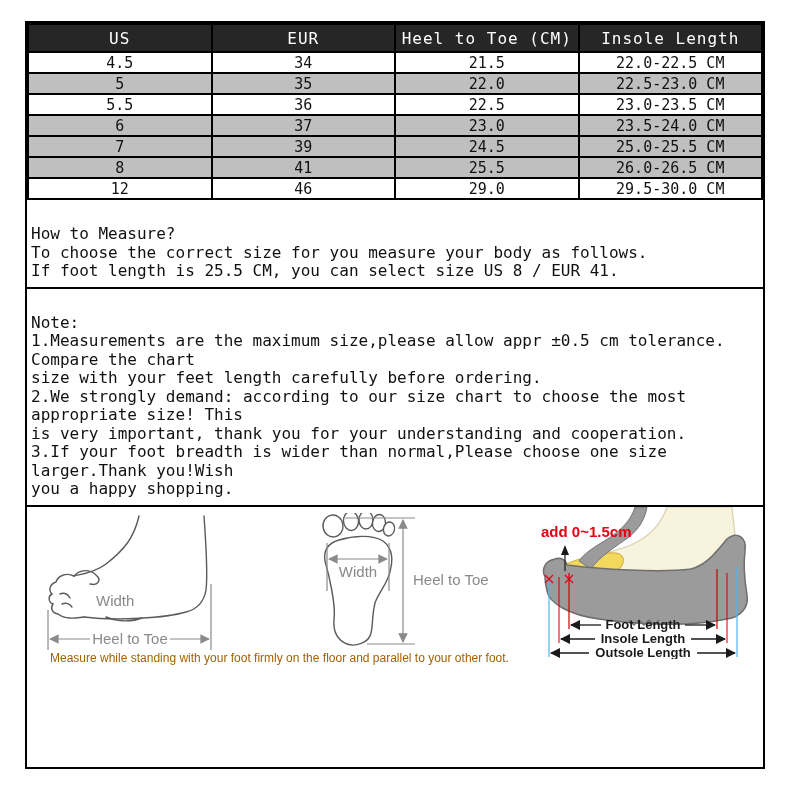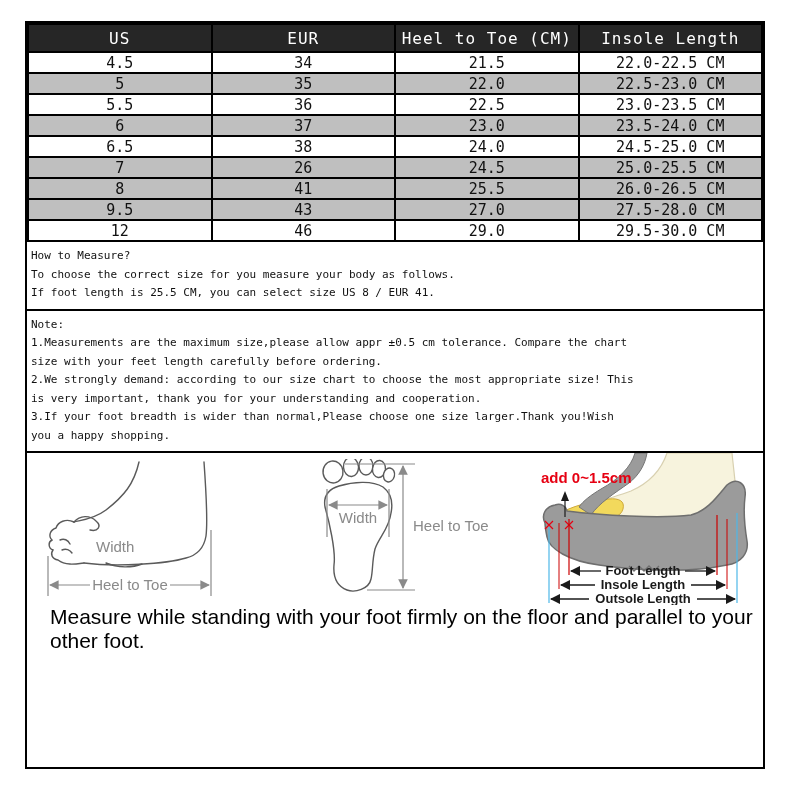--- a/index.html
+++ b/index.html
@@ -15,28 +15,29 @@
     height:26px;border:2px solid #000;letter-spacing:1px;padding:0;
   }
   table.size-table td{
     text-align:center;font-size:15px;height:19px;border:2px solid #000;
     padding:0;background:#fff;margin-top:29px;
   }
   table.size-table tr.alt td{background:#bfbfbf;}
   .text-section{
     border-bottom:2px solid #000;
     padding:5px 3px 6px 4px;
-    font-size:11px;line-height:18.5px;
+    font-size:16px;line-height:18.5px;
     white-space:pre-line;
+    margin-top:20px;
   }
   .illus-area{flex:1;position:relative;}
   .illus{position:absolute;}
   .caption{
-    position:absolute;left:23px;top:152px;width:705px;
-    font-family:"Liberation Sans",sans-serif;font-size:21px;color:#000000;
+    position:absolute;left:23px;top:144px;width:705px;
+    font-family:"Liberation Sans",sans-serif;font-size:12px;color:#a16207;
   }
   svg text.glabel{font-family:"Liberation Sans",sans-serif;font-size:15px;fill:#8a8a8a;}
   svg text.blabel{font-family:"Liberation Sans",sans-serif;font-size:13px;font-weight:bold;fill:#1a1a1a;}
   svg text.rlabel{font-family:"Liberation Sans",sans-serif;font-size:15px;font-weight:bold;fill:#e60012;}
 </style>
 </head>
 <body>
 
 <div class="frame">
 
@@ -67,43 +68,31 @@
           <td>36</td>
           <td>22.5</td>
           <td>23.0-23.5 CM</td>
         </tr>
         <tr class="alt">
           <td>6</td>
           <td>37</td>
           <td>23.0</td>
           <td>23.5-24.0 CM</td>
         </tr>
-        <tr>
-          <td>6.5</td>
-          <td>38</td>
-          <td>24.0</td>
-          <td>24.5-25.0 CM</td>
-        </tr>
         <tr class="alt">
           <td>7</td>
-          <td>26</td>
+          <td>39</td>
           <td>24.5</td>
           <td>25.0-25.5 CM</td>
         </tr>
         <tr class="alt">
           <td>8</td>
           <td>41</td>
           <td>25.5</td>
           <td>26.0-26.5 CM</td>
-        </tr>
-        <tr class="alt">
-          <td>9.5</td>
-          <td>43</td>
-          <td>27.0</td>
-          <td>27.5-28.0 CM</td>
         </tr>
         <tr>
           <td>12</td>
           <td>46</td>
           <td>29.0</td>
           <td>29.5-30.0 CM</td>
         </tr>
       </tbody>
   </table>
 

